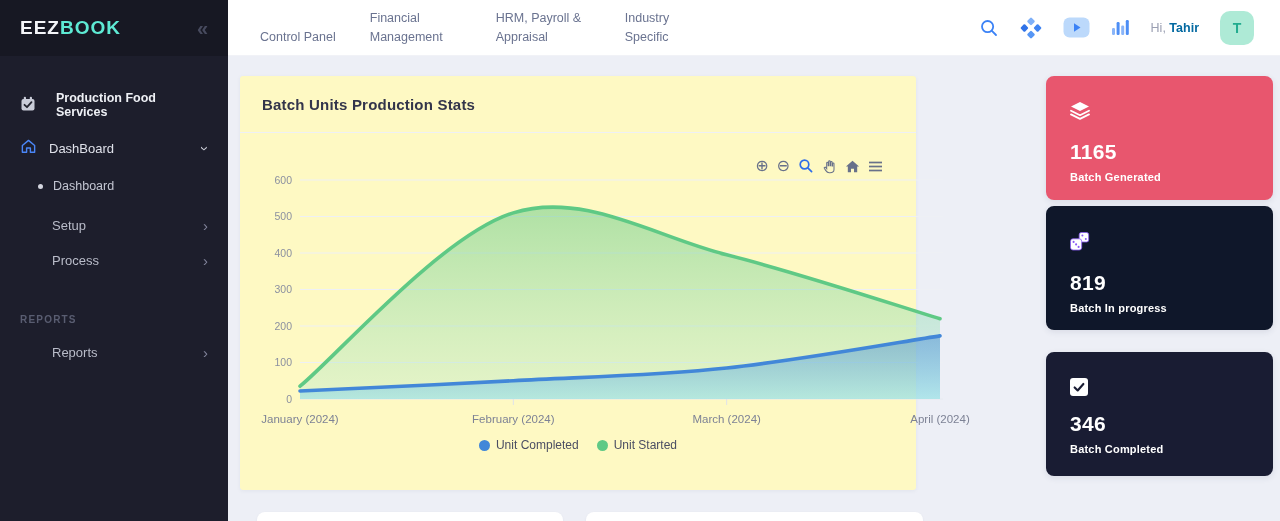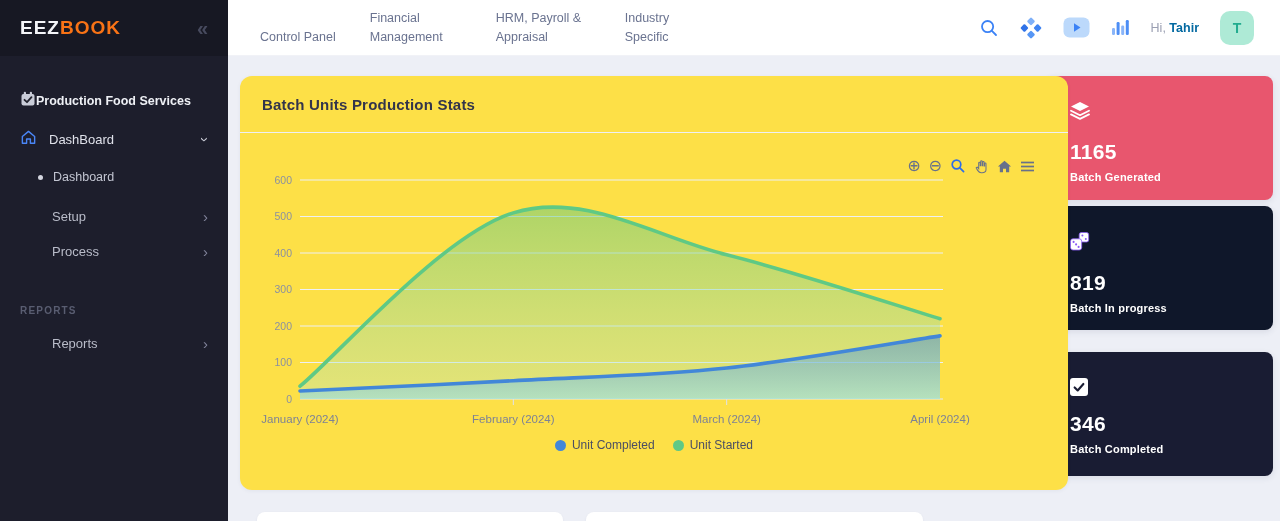--- a/index.html
+++ b/index.html
@@ -4,23 +4,23 @@
 <style>
   html,body{margin:0;padding:0;width:1280px;height:521px;overflow:hidden;background:#edeff6;
     font-family:"Liberation Sans",sans-serif;-webkit-font-smoothing:antialiased;position:relative;}
   *{box-sizing:border-box;}
 
   
   .sidebar{position:absolute;left:0;top:0;width:228px;height:521px;background:#1d1e2c;z-index:5;}
   .logo-bar{height:56px;background:#171823;display:flex;align-items:center;justify-content:space-between;
     padding:0 20px;}
   .logo{font-size:19px;font-weight:800;letter-spacing:1px;color:#f4f5f9;}
-  .logo .accent{color:#f97316;}
+  .logo .accent{color:#5eead4;}
   .collapse{color:#474a5e;font-size:20px;font-weight:700;cursor:pointer;line-height:1;}
-  .side-module{display:flex;align-items:center;gap:0;padding:9px 20px;margin-top:26px;
+  .side-module{display:flex;align-items:center;gap:20px;padding:9px 20px;margin-top:26px;
     color:#eef0f5;font-size:12.5px;font-weight:600;}
   .side-item{display:flex;align-items:center;padding:10px 20px;color:#dfe1ea;font-size:13px;cursor:pointer;}
   .side-item .txt{flex:1;margin-left:12px;}
   .side-item.lvl2{padding-left:52px;color:#b9bcc9;}
   .side-item.lvl2 .txt{flex:1;margin-left:0;}
   .sub-item{display:flex;align-items:center;gap:10px;padding:9px 20px 9px 38px;color:#c3c6d2;
     font-size:12.5px;cursor:pointer;margin-top:2px;}
   .bullet{width:5px;height:5px;border-radius:50%;background:#d3d5df;}
   .chev-r{color:#80839a;font-size:15px;line-height:1;}
   .chev-d{color:#cfd1db;font-size:15px;line-height:1;display:inline-block;transform:rotate(90deg);}
@@ -36,22 +36,22 @@
   .nav-item.w95{width:95px;}
   .nav-item.w60{width:62px;}
   .hright{margin-left:auto;display:flex;align-items:center;gap:21px;padding-right:26px;}
   .hicon{display:flex;align-items:center;justify-content:center;cursor:pointer;}
   .greet{font-size:12.5px;color:#9a9fb2;white-space:nowrap;}
   .greet b{color:#0369a1;font-weight:700;}
   .avatar{width:34px;height:34px;border-radius:10px;background:#aeead6;color:#22ac8f;
     display:flex;align-items:center;justify-content:center;font-size:14px;font-weight:700;cursor:pointer;}
 
   
-  .chart-card{position:absolute;left:240px;top:76px;width:828px;height:414px;background:#fde047;
-    border-radius:12px;box-shadow:0 1px 4px rgba(40,50,90,.06);z-index:2;}
+  .chart-card{position:absolute;left:240px;top:76px;width:676px;height:414px;background:#fef9c3;
+    border-radius:3px;box-shadow:0 1px 4px rgba(40,50,90,.06);z-index:2;}
   .card-head{height:57px;border-bottom:1px solid #eef0f5;display:flex;align-items:center;padding:0 22px;}
   .card-title{font-size:15px;font-weight:700;color:#33354b;letter-spacing:.2px;}
   .chart-toolbar{position:absolute;top:82px;right:33px;display:flex;align-items:center;gap:8px;z-index:3;}
   .tbtn{color:#68718a;font-size:16px;line-height:1;cursor:pointer;display:flex;align-items:center;
     font-family:"DejaVu Sans",sans-serif;}
   .chart-area{position:absolute;left:0;top:60px;width:763px;height:300px;}
   #chart-svg text{font-family:"Liberation Sans",sans-serif;}
   .legend{position:absolute;left:0;right:0;top:362px;display:flex;justify-content:center;gap:18px;}
   .legend-item{display:flex;align-items:center;gap:6px;cursor:pointer;}
   .legend-dot{width:11px;height:11px;border-radius:50%;}

